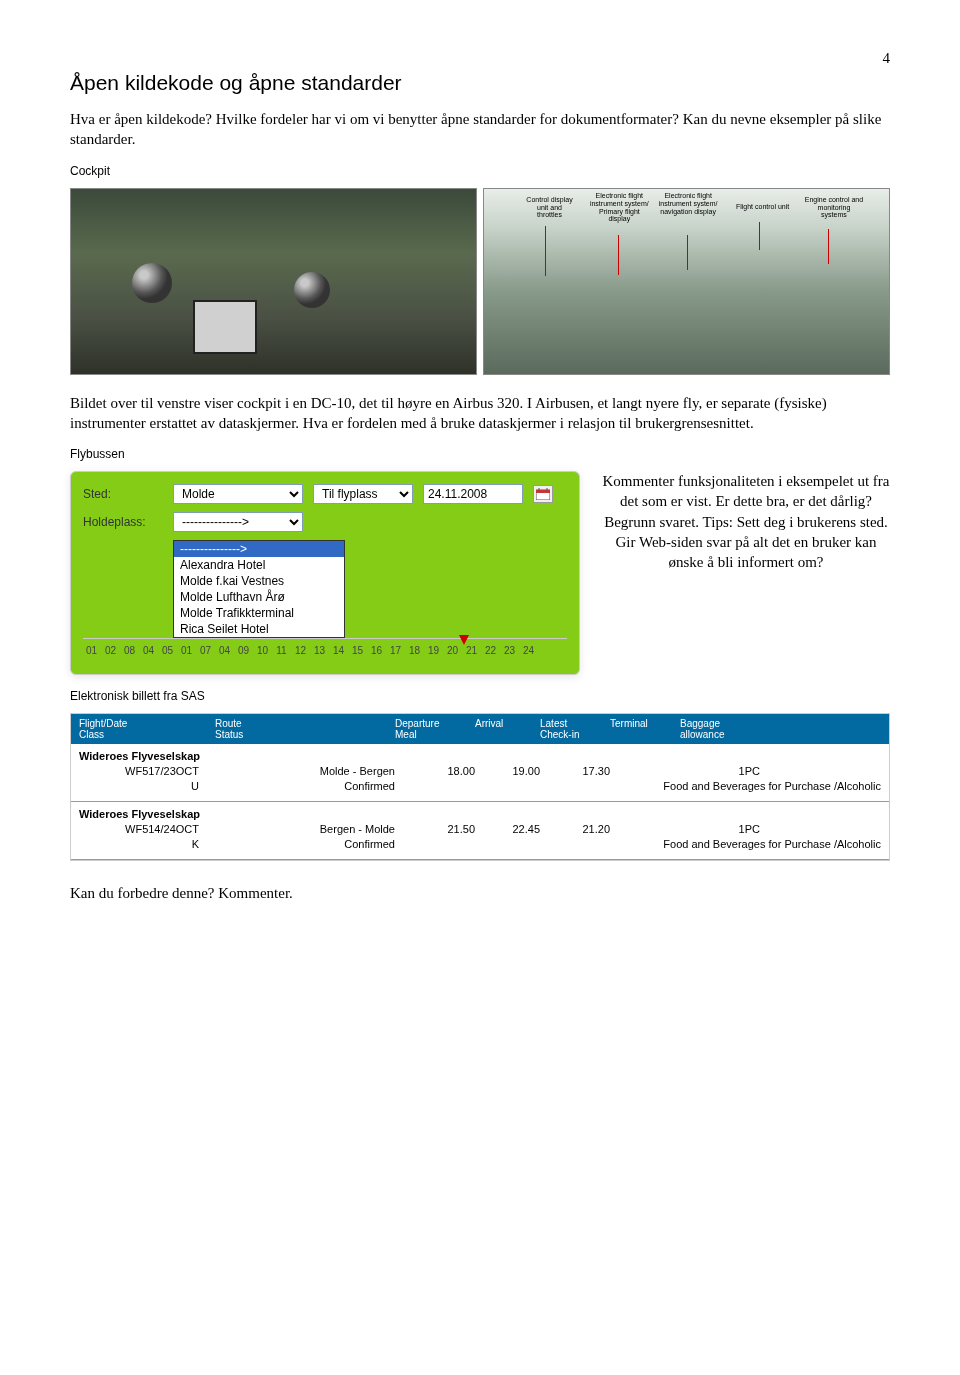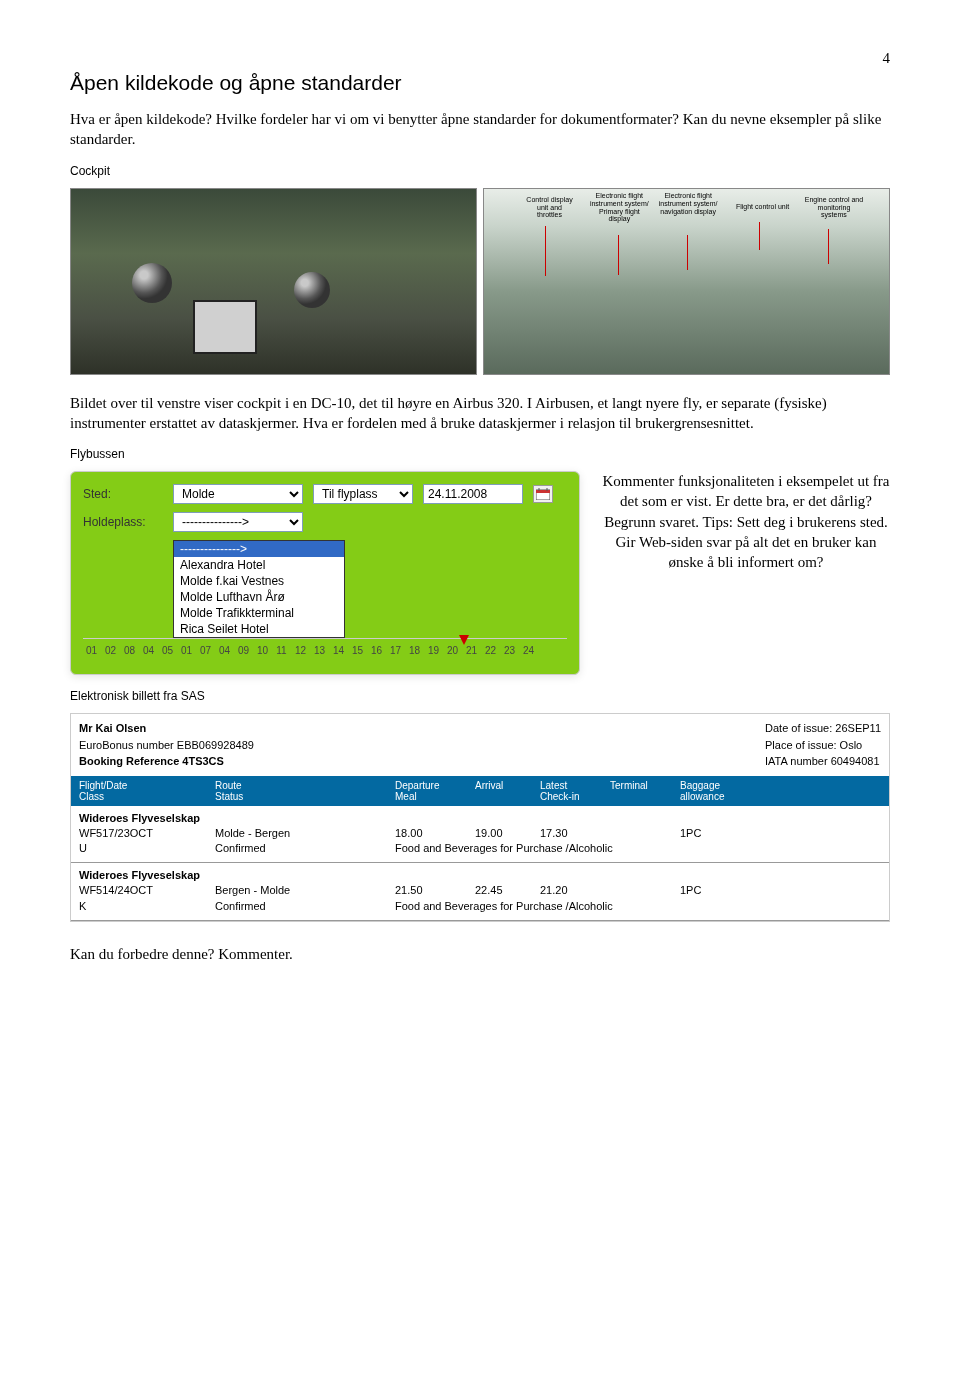--- a/index.html
+++ b/index.html
@@ -187,20 +187,21 @@
   .sas-col-l { width: 70px; }
   .sas-col-t { width: 70px; }
   .sas-col-b { width: 80px; }
   .sas-seg {
     border-bottom: 1px solid #999;
     padding: 6px 8px;
   }
   .sas-seg-row {
     display: flex;
     line-height: 1.4;
+    text-align: right;
   }
   .sas-seg .airline { grid-column: 1 / -1; font-weight: bold; margin-bottom: 2px; }
   .sas-footer {
     padding: 6px 8px;
     font-weight: bold;
   }
 </style>
 </head>
 <body>
 
@@ -288,32 +289,20 @@
       <span class="fb-hour">23</span>
       <span class="fb-hour">24</span>
     </div>
   </div>
   <div class="flybussen-text">Kommenter funksjonaliteten i eksempelet ut fra det som er vist. Er dette bra, er det dårlig? Begrunn svaret. Tips: Sett deg i brukerens sted. Gir Web-siden svar på alt det en bruker kan ønske å bli informert om?</div>
 </div>
 
 <h2>Elektronisk billett fra SAS</h2>
 
 <div class="sas">
-  <div class="sas-top">
-    <div class="col">
-      <div><b>Mr Kai Olsen</b></div>
-      <div>EuroBonus number EBB069928489</div>
-      <div><b>Booking Reference 4TS3CS</b></div>
-    </div>
-    <div class="col" style="text-align:left">
-      <div>Date of issue: 26SEP11</div>
-      <div>Place of issue: Oslo</div>
-      <div>IATA number 60494081</div>
-    </div>
-  </div>
   <div class="sas-header">
     <div class="sas-col-fl"><span>Flight/Date</span><br><span>Class</span></div>
     <div class="sas-col-route"><span>Route</span><br><span>Status</span></div>
     <div class="sas-col-d"><span>Departure</span><br><span>Meal</span></div>
     <div class="sas-col-a"><span>Arrival</span></div>
     <div class="sas-col-l"><span>Latest</span><br><span>Check-in</span></div>
     <div class="sas-col-t"><span>Terminal</span></div>
     <div class="sas-col-b"><span>Baggage</span><br><span>allowance</span></div>
   </div>
 

